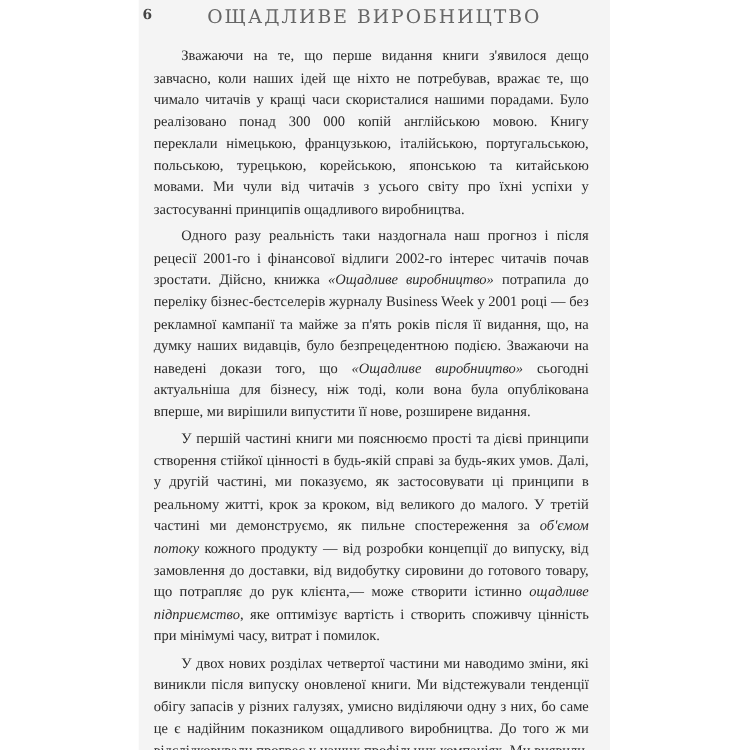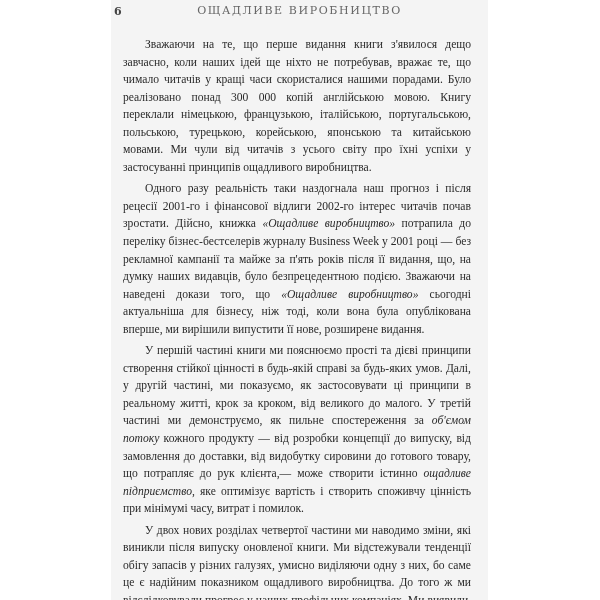--- a/index.html
+++ b/index.html
@@ -11,21 +11,21 @@
     .header {
       position: absolute; left: 0; top: 4px; width: 377px; height: 16px;
       font-family: "DejaVu Serif", "Liberation Serif", serif;
       color: #555;
     }
     .page-num {
       position: absolute; left: 3px; top: 1px; font-size: 11px; font-weight: bold; color: #444;
     }
     .running-title {
       position: absolute; left: 0; width: 377px; text-align: center;
-      font-size: 11px; letter-spacing: 1.6px; color: #666;
+      font-size: 15px; letter-spacing: 1.6px; color: #666;
     }
     .body {
       position: absolute; left: 8px; top: 32px; width: 356px;
       font-family: "Liberation Serif", "DejaVu Serif", serif;
       font-size: 11.6px; line-height: 17.55px; color: #2a2a2a;
       text-align: justify;
     }
     .body p { margin: 4px; text-indent: 22px; }
     .body p em { }
   </style>

